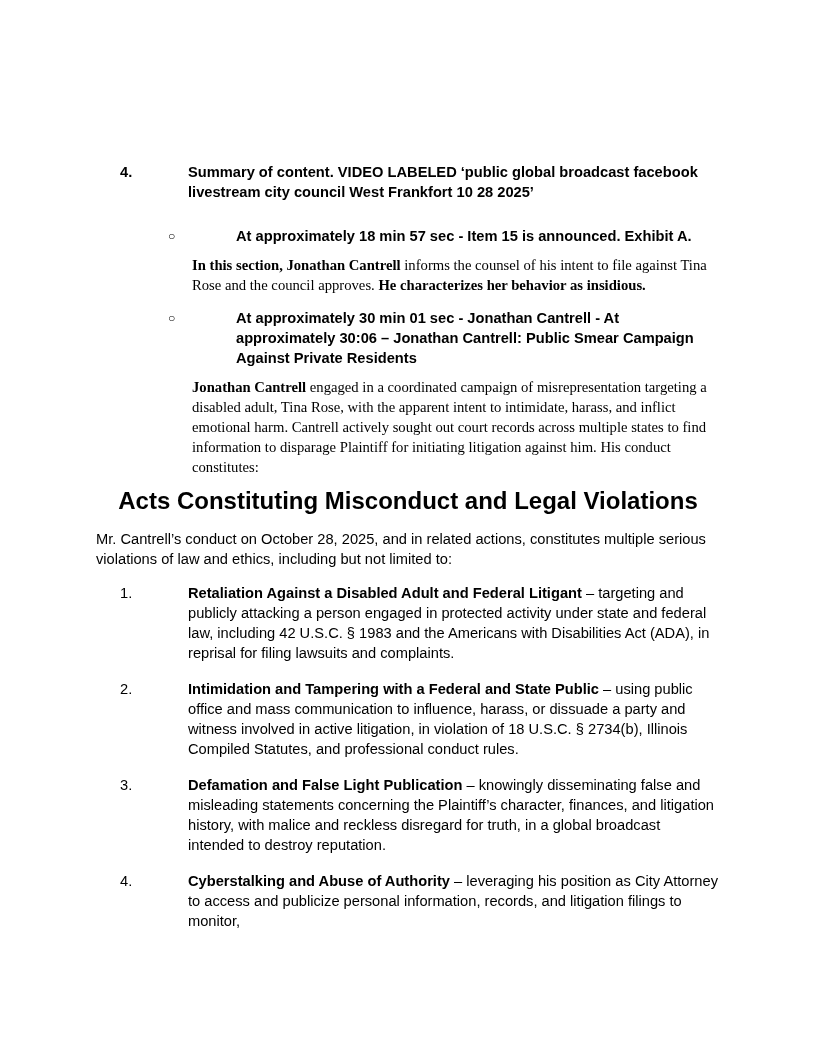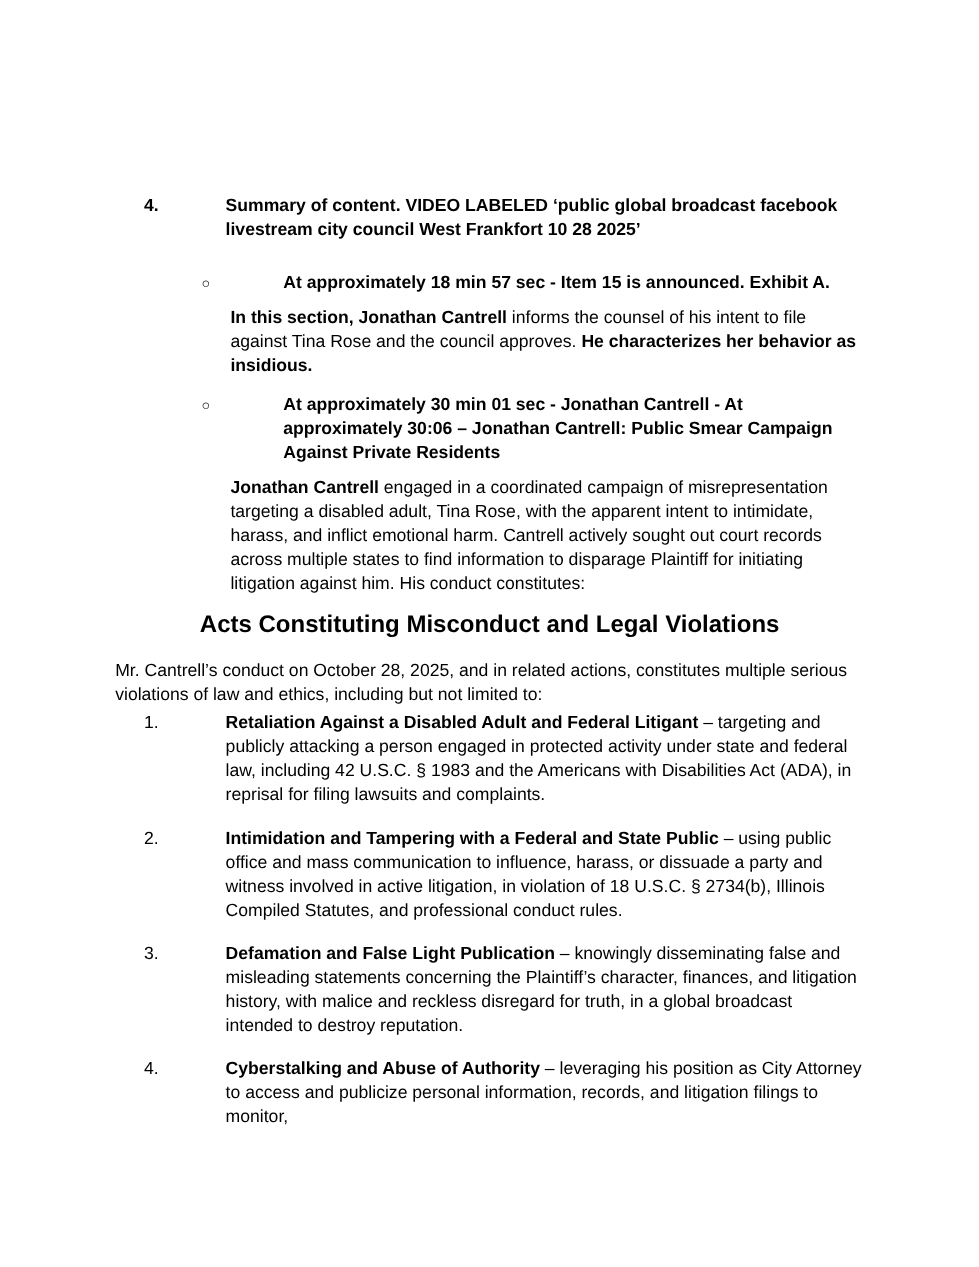--- a/index.html
+++ b/index.html
@@ -20,31 +20,31 @@
   }
   .bold { font-weight: 700; }
   .li { display: flex; }
   .li .num { flex: 0 0 24px; }
   .li .body { flex: 1 1 auto; margin-left: 44px; }
   .l1 { margin-left: 24px; }
   .l2 { margin-left: 72px; }
   .indent2 { margin-left: 96px; }
   .marker { font-size: 12px; line-height: 20px; }
   .mb24 { margin-bottom: 24px; }
-  .mb13 { margin-bottom: 13px; }
+  .mb13 { margin-bottom: 13px; font-family: Liberation Serif, serif; }
   .mb9  { margin-bottom: 9px; }
   .mb16 { margin-bottom: 16px; }
   .heading {
-    font-size: 20px;
+    font-size: 24px;
     line-height: 22px;
     font-weight: 700;
     text-align: center;
     margin: 4px 0 17px 0;
   }
-  .intro { margin-bottom: 4px; }
+  .intro { margin-bottom: 14px; }
 </style>
 </head>
 <body>
 
 <div class="page">
 
   <div class="li l1 mb24">
     <span class="num bold">4.</span>
     <span class="body bold">Summary of content. VIDEO LABELED ‘public global broadcast facebook livestream city council West Frankfort 10 28 2025’</span>
   </div>

